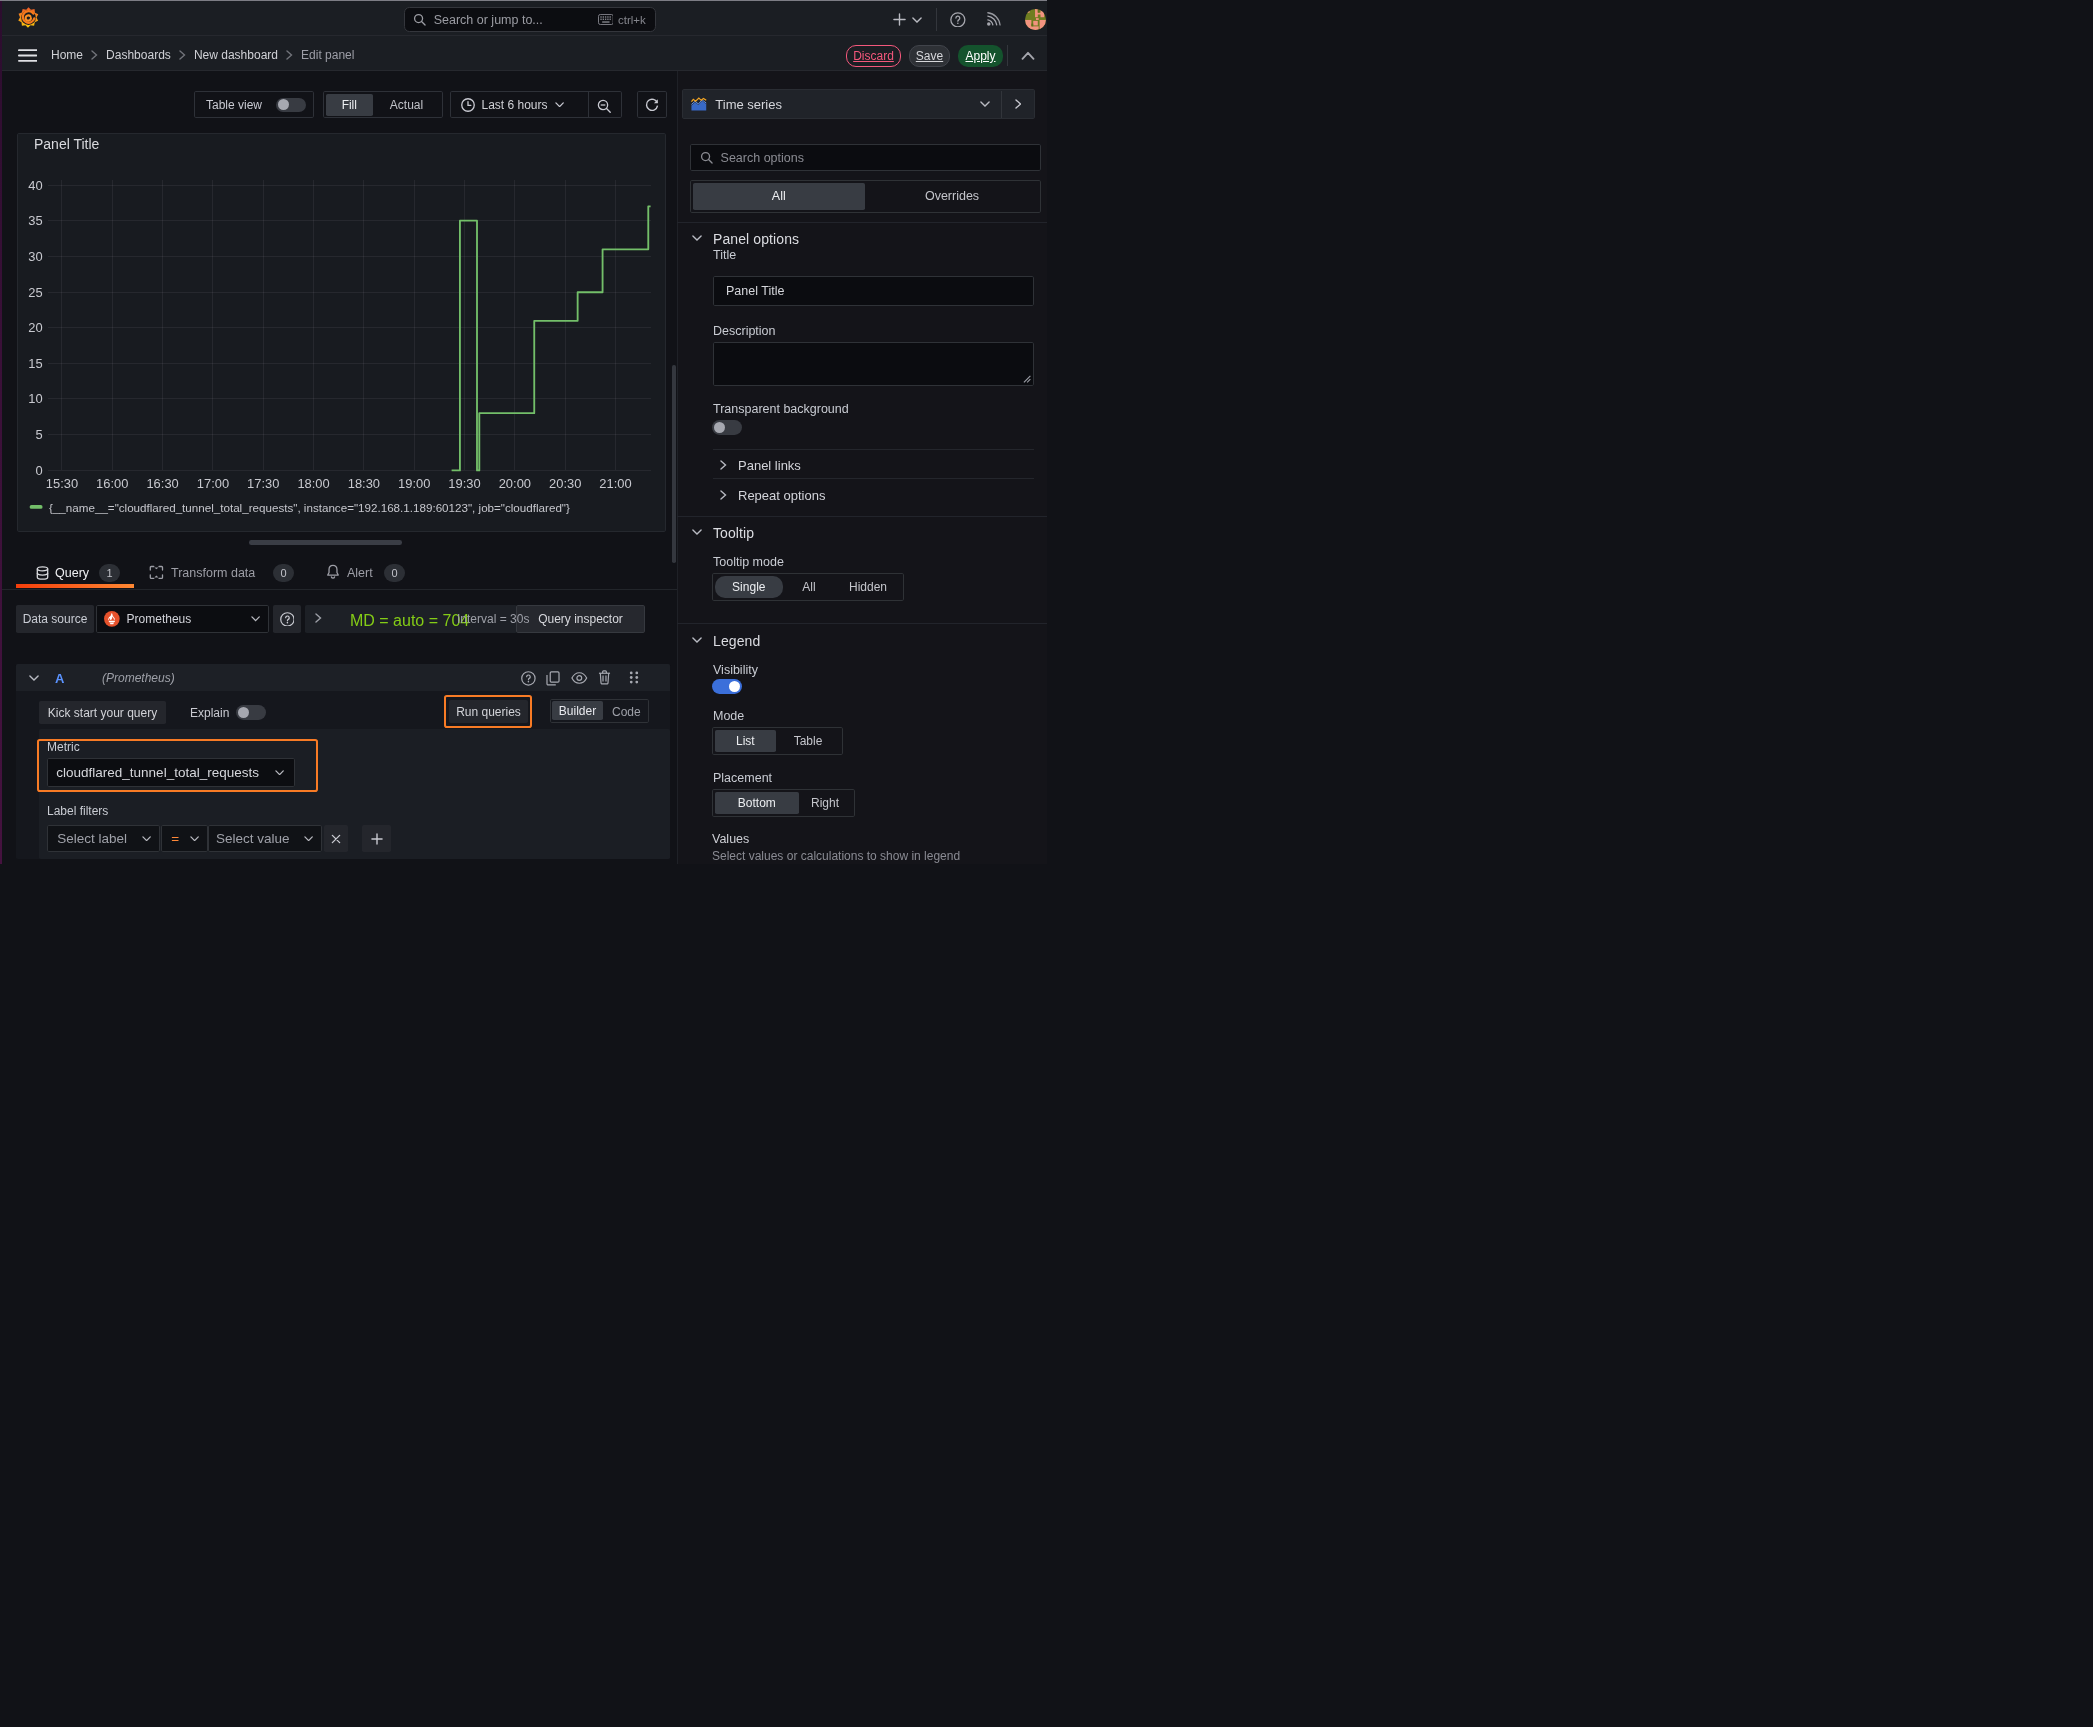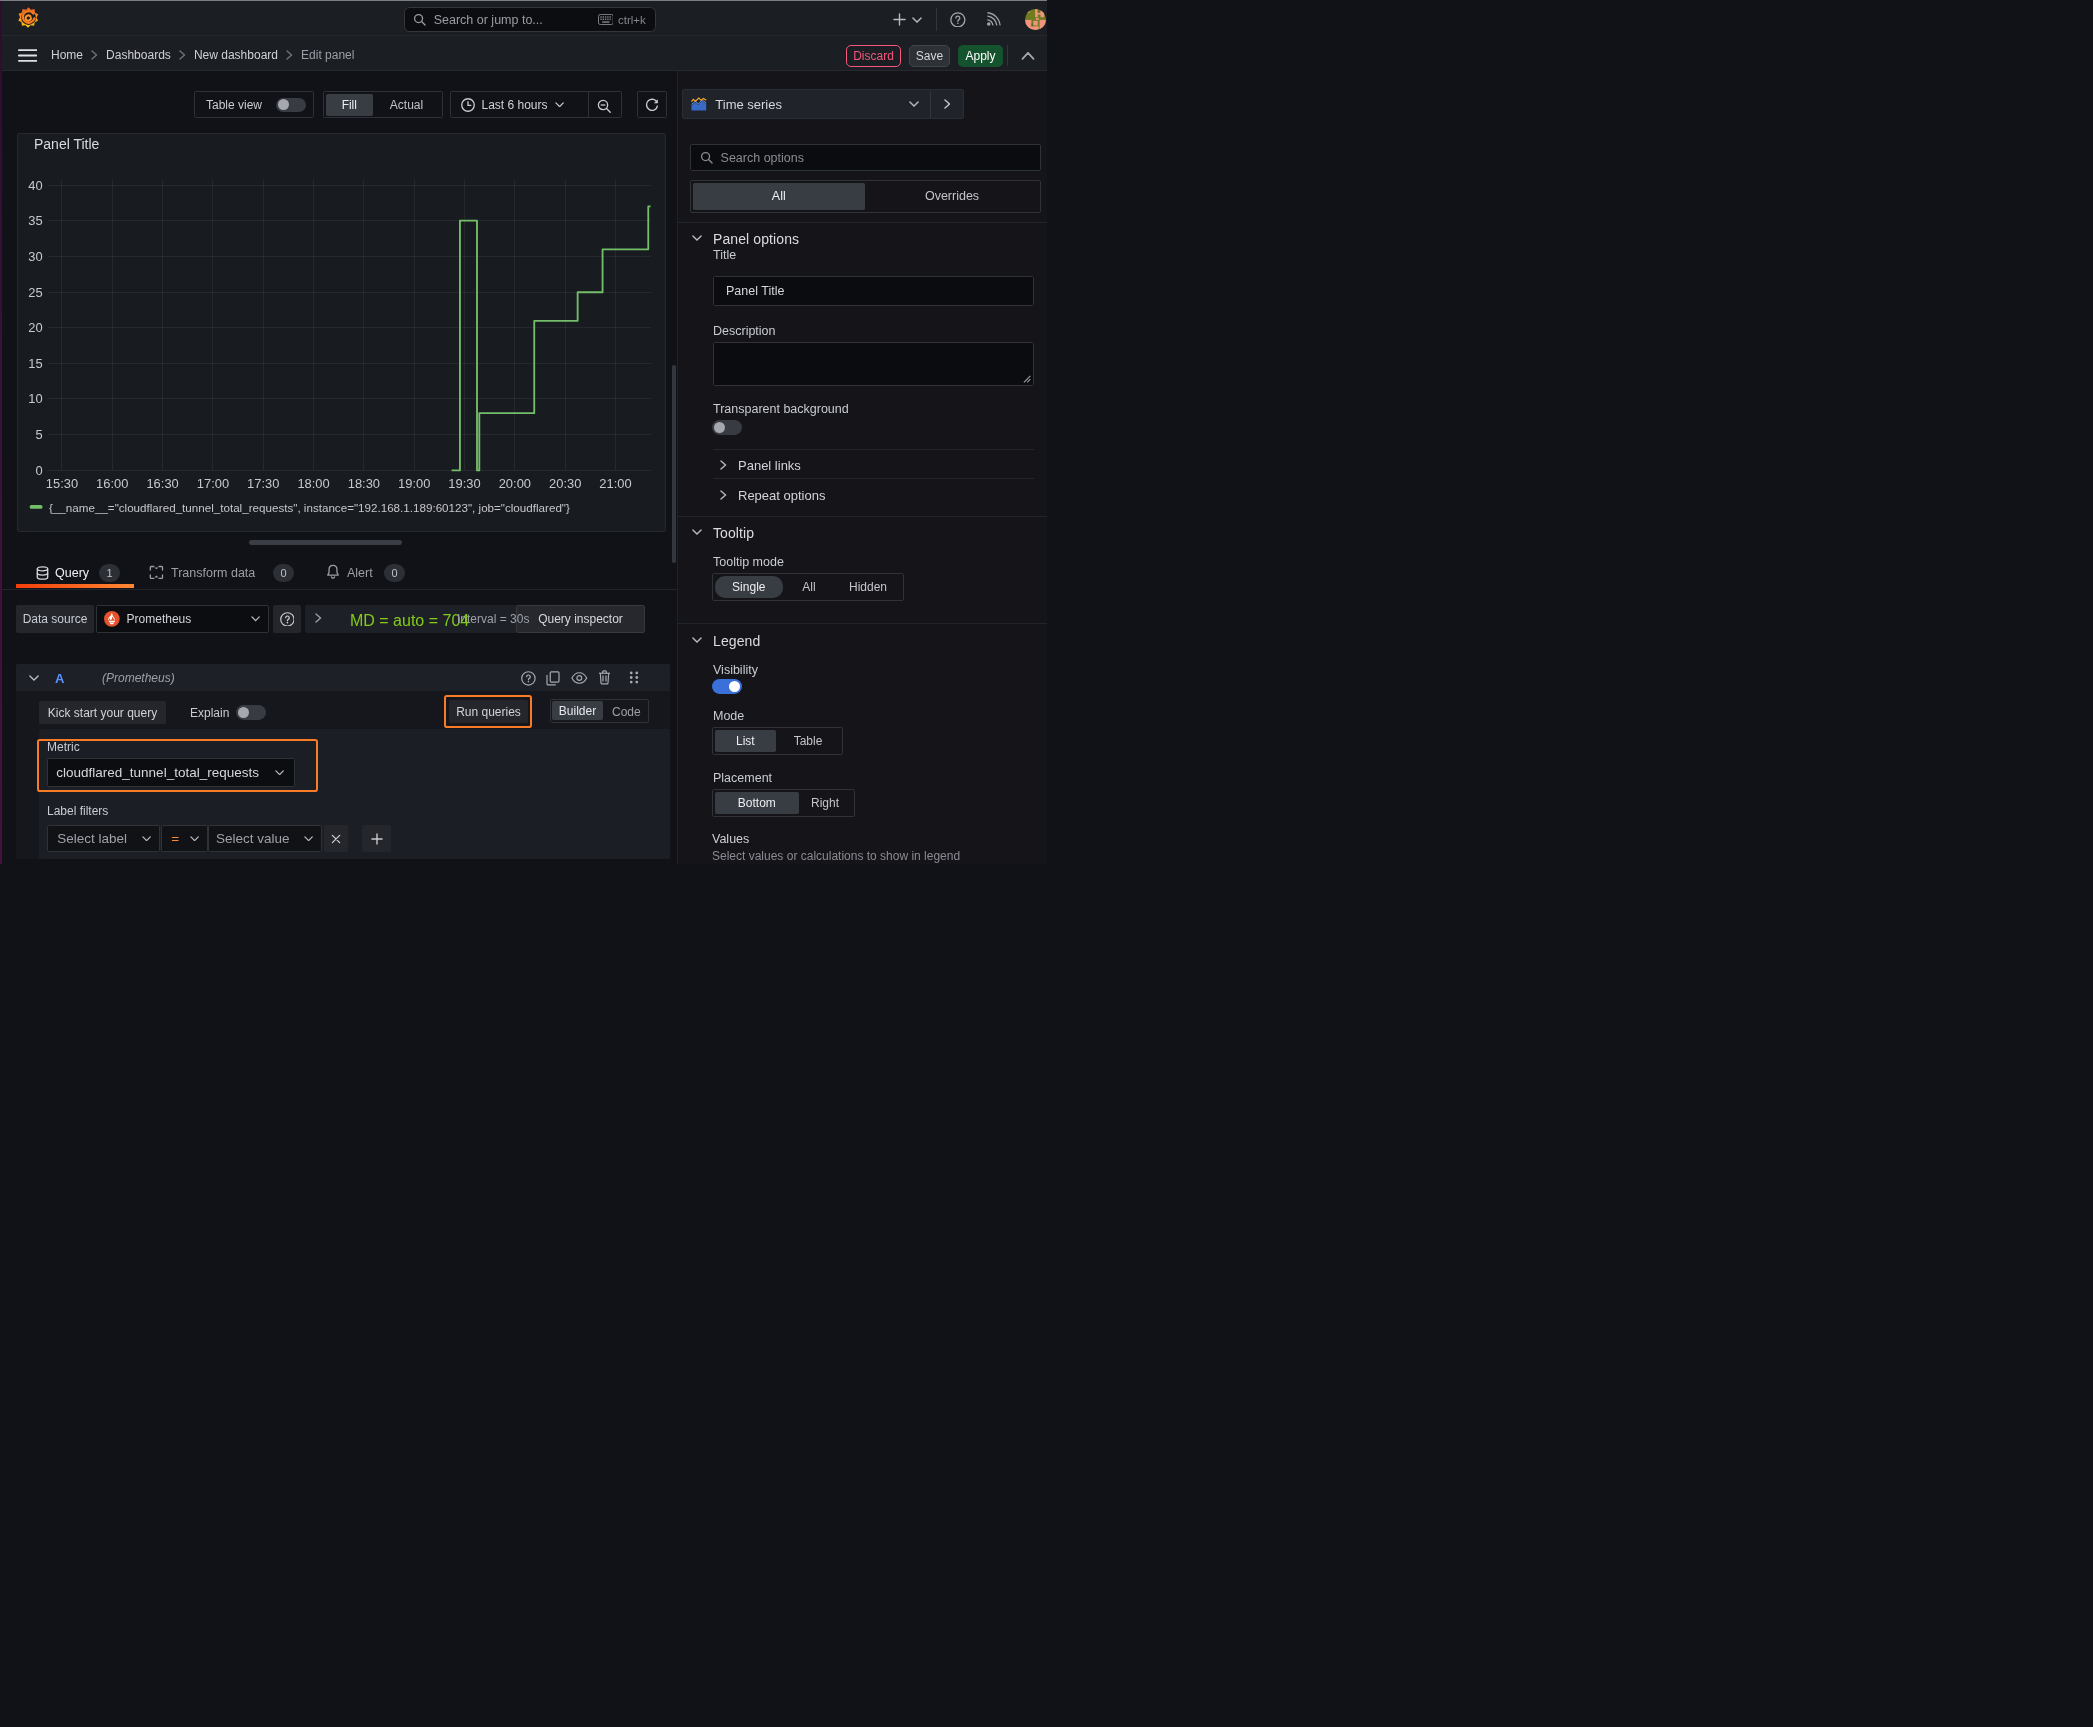--- a/index.html
+++ b/index.html
@@ -17,21 +17,21 @@
 
   #searchbox { position:absolute; left:404px; top:7px; width:252px; height:25px; background:#0c0d11; border:0.9px solid #34363c; border-radius:5.5px; display:flex; align-items:center; }
   #searchbox .ph { color:#9b9ca3; font-size:12.5px; margin-left:7.4px; }
   #searchbox .kbd { position:absolute; right:9.2px; color:#85868d; font-size:11.5px; display:flex; align-items:center; gap:4.6px; }
 
   .breadcrumb { position:absolute; top:46px; height:18.5px; font-size:12px; display:flex; align-items:center; }
   .breadcrumb .bsep { margin:0 8.3px; }
   .breadcrumb .dim { color:#9d9ea7; }
   .breadcrumb a { color:#d0d1d6; text-decoration:none; }
 
-  .btn { position:absolute; top:45px; height:22px; border-radius:5px; font-size:12px; display:flex; align-items:center; justify-content:center; }
+  .btn { position:absolute; top:45px; height:22px; border-radius:10px; font-size:12px; display:flex; align-items:center; justify-content:center;text-decoration:underline; }
   #btn-discard { left:846px; width:55px; border:0.9px solid #f4587c; color:#f4587c; }
   #btn-save { left:909px; width:41px; background:#2e3136; border:0.9px solid #41444b; color:#d6d7db; }
   #btn-apply { left:958px; width:45px; background:#14532d; color:#fff; }
 
   
   .tbox { position:absolute; top:91px; height:27px; border:0.9px solid #2e3138; border-radius:1.8px; display:flex; align-items:center; color:#c9cad2; font-size:12px; }
   .seg-on { background:#383c43; border-radius:1.8px; color:#eceef1; display:flex; align-items:center; justify-content:center; }
 
   
   #panel { position:absolute; left:17px; top:133px; width:649px; height:399px; background:#181b20; border:0.9px solid #25282e; border-radius:1.8px; }
@@ -429,21 +429,21 @@
       </svg>
   </div>
   <div class="chip abs" style="left:362px;top:825px;width:29px;height:27px">
     <svg width="12" height="12" viewBox="0 0 13 13">
         <path d="M6.5 1 V12 M1 6.5 H12" stroke="#c9cad1" stroke-width="1.5" stroke-linecap="round"></path>
       </svg>
   </div>
   <div id="rpane"></div>
   <div id="rpane-divider"></div>
 
-  <div class="abs flex" style="left:682px;top:89px;width:282px;height:30px;background:#202329;border:0.9px solid #2a2d33;border-radius:1.8px">
+  <div class="abs flex" style="left:682px;top:89px;width:353px;height:30px;background:#202329;border:0.9px solid #2a2d33;border-radius:1.8px">
     <svg style="margin-left:8.3px" width="15.7" height="14" viewBox="0 0 17 15">
       <path d="M0.5 14.5 V9 L4.5 5.5 L8 8.5 L12 4 L16.5 7.5 V14.5 Z" fill="#3869c6"></path>
       <path d="M0.5 8 L4.5 4.5 L8 7.5 L12 3 L16.5 6.5" fill="none" stroke="#6d9bef" stroke-width="1"></path>
       <path d="M0.5 5 L2.5 2.5 L5 4.5 L8.5 1 L11 3.5 L13.5 1.5 L16.5 3.5" fill="none" stroke="#f5a623" stroke-width="1.3"></path>
     </svg>
     <span style="margin-left:8.3px;font-size:13px;color:#d5d6db">Time series</span>
     <svg style="position:absolute;right:44px" width="10" height="6.5" viewBox="0 0 11 7">
         <path d="M1 1 L5.5 5.5 L10 1" fill="none" stroke="#b9bac1" stroke-width="1.5" stroke-linecap="round"></path>
       </svg>
     <div style="position:absolute;right:32px;top:0.9px;width:0.9px;height:27px;background:#32353b"></div>

